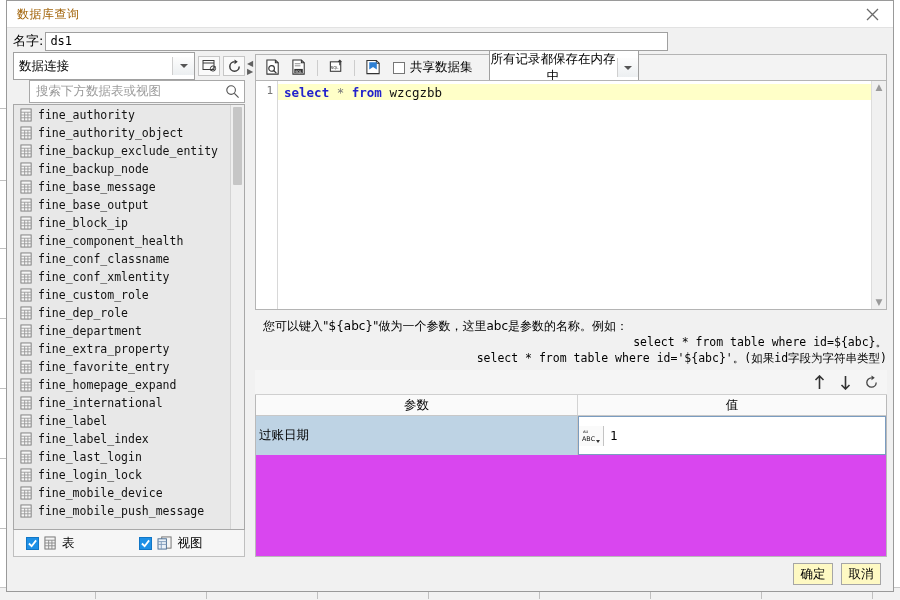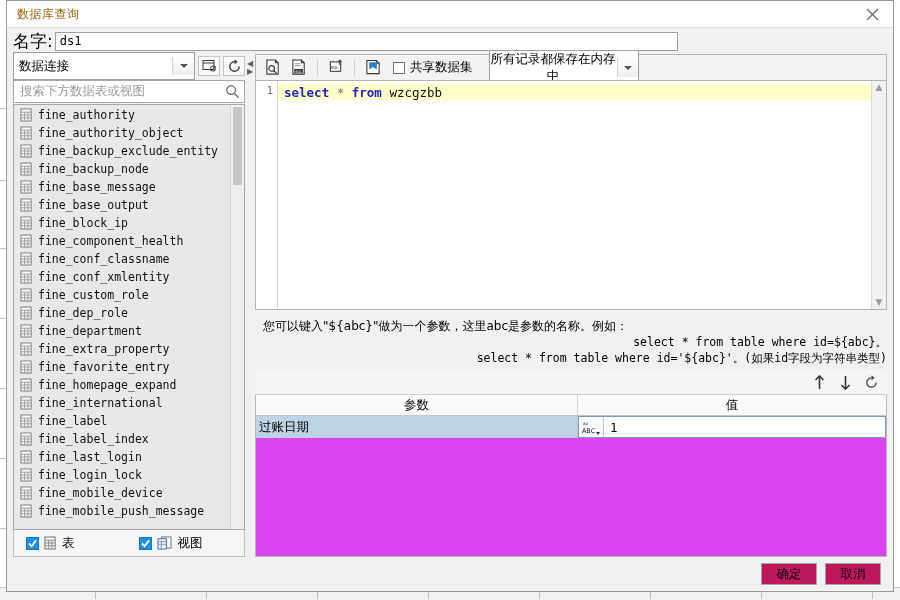--- a/index.html
+++ b/index.html
@@ -70,21 +70,21 @@
   .titlebar .close svg { display:block; }
 
   
   .namerow {
     height: 26px; min-height: 26px;
     display: flex; align-items: center;
     padding: 0 6px;
     background: #f1f1f1;
   }
   .namerow .lbl {
-    font-size: 17px;
+    font-size: 13px;
     margin-right: 2px;
     white-space: nowrap;
   }
   .namerow .field {
     flex: 0 0 623px;
     height: 19px;
     background: #fff;
     border: 1px solid #a0a0a0;
     display: flex; align-items: center;
     padding-left: 4px;
@@ -157,20 +157,21 @@
 
   
   .searchbox {
     height: 23px; min-height: 23px;
     margin-top: 2px;
     border: 1px solid #a8a8a8;
     background: #fff;
     display: flex; align-items: center;
     box-sizing: border-box;
     padding: 0 4px 0 6px;
+    margin-left: 16px;
   }
   .searchbox .ph { flex: 1; color: #9a9a9a; font-size: 12.5px; }
 
   
   .listwrap {
     flex: 1;
     margin-top: 1px;
     border: 1px solid #a8a8a8;
     background: #e8e8e8;
     display: flex;
@@ -355,21 +356,21 @@
   }
   .pt-head .th {
     display: flex; align-items: center; justify-content: center;
     font-size: 12.5px;
     border-right: 1px solid #d3d3d3;
     box-sizing: border-box;
   }
   .pt-head .th:last-child { border-right: none; }
   .th-param { flex: 0 0 322px; }
   .th-value { flex: 1; }
-  .pt-row { display: flex; height: 22px; min-height: 22px; }
+  .pt-row { display: flex; height: 39px; min-height: 22px; }
   .pt-cell-name {
     flex: 0 0 322px;
     background: #bed3e4;
     display: flex; align-items: center;
     padding-left: 3px;
     font-size: 12.5px;
     border-right: 1px solid #c6c6c6;
     box-sizing: border-box;
   }
   .pt-cell-val {
@@ -398,23 +399,23 @@
 
   
   .footer {
     height: 34px; min-height: 34px;
     display: flex; align-items: center; justify-content: flex-end;
     gap: 8px;
     padding-right: 12px;
     background: #f1f1f1;
   }
   .btn {
-    width: 56px; height: 22px;
+    width: 40px; height: 22px;
     border: 1px solid #a6a6a6;
-    background: #be185d;
+    background: #fef9c3;
     font-size: 12.5px;
     display: flex; align-items: center; justify-content: center;
     box-sizing: border-box;
     cursor: pointer;
   }
 
   
   .doc-icon { width: 13px; height: 14px; display:block; }
 </style>
 </head>

